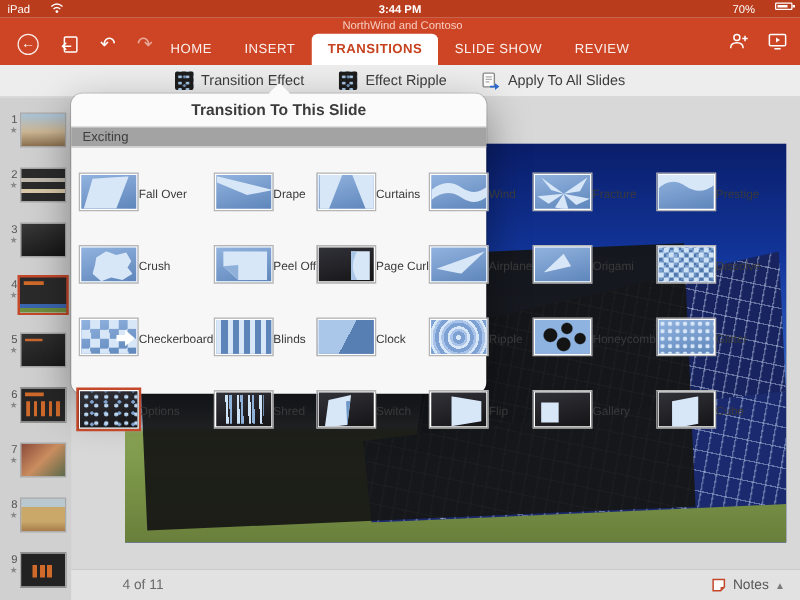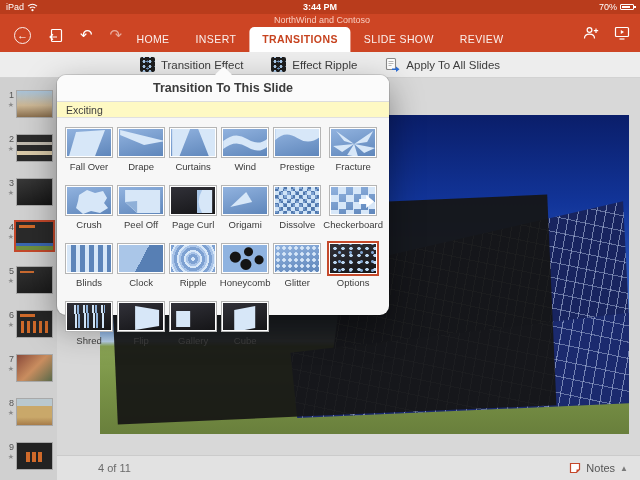--- a/index.html
+++ b/index.html
@@ -2,21 +2,21 @@
 <html><head>
 <meta charset="utf-8">
 <style>
   * { margin:0; padding:0; box-sizing:border-box; }
   body { font-family:"Liberation Sans", sans-serif; background:#555; }
   .screen { position:relative; width:640px; height:480px; overflow:hidden; background:#d8d8d8; }
 
   
   .statusbar { position:absolute; left:0; top:0; width:640px; height:14px; background:#b93c1c; color:#fff;
     display:flex; align-items:center; justify-content:space-between; padding:0 6px; font-size:9px; z-index:30; }
-  .sb-left, .sb-right { display:flex; align-items:center; gap:3px; }
+  .sb-left, .sb-right { display:flex; gap:16px; }
   .sb-time { position:absolute; left:0; right:0; text-align:center; font-weight:bold; font-size:9px; }
   .wifi { display:inline-block; }
   .batt { display:inline-block; width:14px; height:6px; border:1px solid #fff; border-radius:1px; position:relative; }
   .batt::before { content:""; position:absolute; left:1px; top:1px; bottom:1px; width:70%; background:#fff; }
   .batt::after { content:""; position:absolute; right:-3px; top:1px; width:2px; height:2px; background:#fff; }
 
   
   .ribbon { position:absolute; left:0; top:14px; width:640px; height:38px; background:#cd4524; z-index:25; }
   .doc-title { position:absolute; top:1px; left:4px; right:0; text-align:center; font-size:9px; color:rgba(255,228,218,0.85); }
   .rb-icons-left { position:absolute; left:14px; top:12px; display:flex; align-items:center; gap:17px; }
@@ -87,24 +87,24 @@
   .notes-btn { margin-left:auto; margin-right:12px; display:flex; align-items:center; gap:5px; font-size:11px; color:#555; }
   .notes-up { font-size:8px; color:#7a7a7a; }
 
   
   .popup { position:absolute; left:57px; top:75px; width:332px; height:240px; background:#f7f7f7;
     border-radius:9px; box-shadow:0 12px 34px rgba(0,0,0,0.4), 0 0 0 1px rgba(0,0,0,0.12); z-index:20; }
   .popup::before { content:""; position:absolute; left:160px; top:-6px; width:13px; height:13px; background:#fbfbfb;
     transform:rotate(45deg); border-radius:2px; }
   .pop-head { position:relative; height:26px; display:flex; align-items:center; justify-content:center;
     background:#fbfbfb; border-radius:9px 9px 0 0; font-size:12.5px; font-weight:bold; color:#3c3c3c; }
-  .pop-section { height:17px; background:#fef9c3; border-top:1px solid #ddd; border-bottom:1px solid #e0e0e0;
+  .pop-section { height:17px; background:#a3a3a3; border-top:1px solid #ddd; border-bottom:1px solid #e0e0e0;
     display:flex; align-items:center; padding-left:9px; font-size:10.5px; color:#3e3e3e; }
   .grid { display:grid; grid-template-columns:repeat(6, 1fr); padding:4px 6px 0; }
-  .cell { display:flex; flex-direction:column; align-items:center; height:58px; padding-top:5px; }
+  .cell { display:flex; flex-direction:row; align-items:center; height:58px; padding-top:5px; }
   .lbl { font-size:9.5px; color:#3a3a3a; margin-top:3px; white-space:nowrap; }
   .t { position:relative; width:48px; height:31px; border:1px solid #b5b5b5; box-shadow:inset 0 0 0 1px #fff;
     background:linear-gradient(165deg,#93b4e0,#5d85ba); overflow:hidden; }
   .t.dark { background:linear-gradient(165deg,#32323a,#141416); }
   .t.sel { border:none; box-shadow:0 0 0 2px #c4492b, inset 0 0 0 1px #fff; }
   .g { position:absolute; inset:1px; }
   .g::after { content:""; position:absolute; inset:0; }
 
   .i-fall-over { background:#d7e7f8; clip-path:path("M2 27 L9 3 L38 1 L28 27 Z"); }
   .i-drape { background:#d7e7f8; clip-path:path("M1 1 L46 12 L25 16 L1 6 Z"); }
@@ -352,30 +352,30 @@
 
   <div class="cell">
     <div class="t">
             <div class="g i-wind"></div>
           </div>
     <div class="lbl">Wind</div>
   </div>
 
   <div class="cell">
     <div class="t">
+            <div class="g i-fracture"></div>
+          </div>
+    <div class="lbl">Fracture</div>
+  </div>
+
+  <div class="cell">
+    <div class="t">
             <div class="g i-prestige"></div>
           </div>
     <div class="lbl">Prestige</div>
-  </div>
-
-  <div class="cell">
-    <div class="t">
-            <div class="g i-fracture"></div>
-          </div>
-    <div class="lbl">Fracture</div>
   </div>
 
   <div class="cell">
     <div class="t">
             <div class="g i-crush"></div>
           </div>
     <div class="lbl">Crush</div>
   </div>
 
   <div class="cell">
@@ -385,20 +385,26 @@
     <div class="lbl">Peel Off</div>
   </div>
 
   <div class="cell">
     <div class="t dark">
             <div class="g i-page-curl"></div>
           </div>
     <div class="lbl">Page Curl</div>
   </div>
 
+  <div class="cell">
+    <div class="t">
+            <div class="g i-airplane"></div>
+          </div>
+    <div class="lbl">Airplane</div>
+  </div>
 
   <div class="cell">
     <div class="t">
             <div class="g i-origami"></div>
           </div>
     <div class="lbl">Origami</div>
   </div>
 
   <div class="cell">
     <div class="t">
@@ -456,20 +462,26 @@
     <div class="lbl">Options</div>
   </div>
 
   <div class="cell">
     <div class="t dark">
             <div class="g i-shred"></div>
           </div>
     <div class="lbl">Shred</div>
   </div>
 
+  <div class="cell">
+    <div class="t dark">
+            <div class="g i-switch"></div>
+          </div>
+    <div class="lbl">Switch</div>
+  </div>
 
   <div class="cell">
     <div class="t dark">
             <div class="g i-flip"></div>
           </div>
     <div class="lbl">Flip</div>
   </div>
 
   <div class="cell">
     <div class="t dark">

